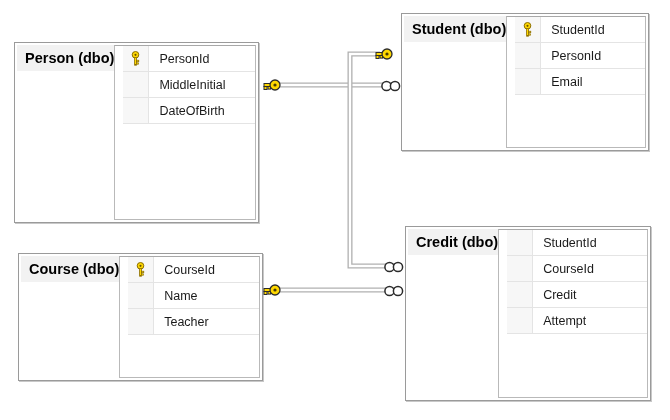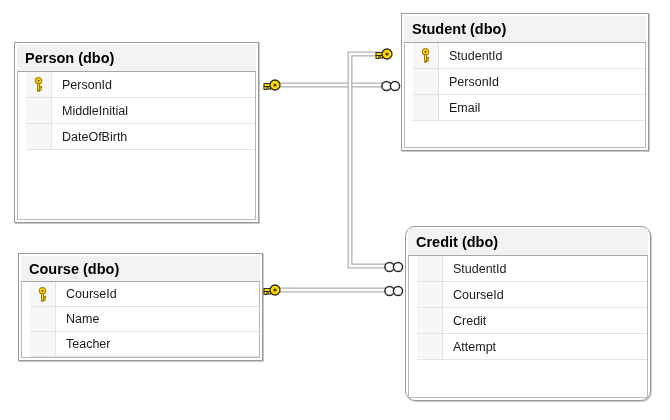--- a/index.html
+++ b/index.html
@@ -37,21 +37,21 @@
     background: #ffffff;
     border: 1px solid #9a9a9a;
     box-shadow: 1px 1px 0 0 #c8c8c8;
     padding: 2px;
   }
   .entity-inner {
     box-sizing: border-box;
     width: 100%;
     height: 100%;
     display: flex;
-    flex-direction: column;
+    flex-direction: row;
     background: #ffffff;
   }
   .entity-title {
     box-sizing: border-box;
     height: 26px;
     line-height: 26px;
     padding-left: 8px;
     font-size: 14.5px;
     font-weight: bold;
     color: #000000;
@@ -187,21 +187,21 @@
           <div class="col-row">
             <div class="pk-cell"></div>
             <div class="col-name">Email</div>
           </div>
           <div class="col-row filler">
             <div class="pk-cell"></div>
           </div>
         </div>
       </div>
     </div>
-    <div class="entity" style="left: 18px; top: 253px; width: 245px; height: 108px;">
+    <div class="entity" style="left: 18px; top: 253px; width: 245px; height: 128px;">
       <div class="entity-inner">
         <div class="entity-title">Course (dbo)</div>
         <div class="entity-grid">
           <div class="col-row">
             <div class="pk-cell">
               <svg class="key-glyph" viewBox="0 0 13 15" width="13" height="15">
                 <circle cx="6.5" cy="3.8" r="3.3" fill="#ffd800" stroke="#8a6d00" stroke-width="1"></circle>
                 <circle cx="6.5" cy="3.8" r="1.1" fill="#6b5400"></circle>
                 <rect x="5.6" y="6.6" width="1.9" height="7.6" fill="#ffd800" stroke="#8a6d00" stroke-width="0.8"></rect>
                 <rect x="7.4" y="9.2" width="2.4" height="1.5" fill="#ffd800" stroke="#8a6d00" stroke-width="0.7"></rect>
@@ -217,21 +217,21 @@
           <div class="col-row">
             <div class="pk-cell"></div>
             <div class="col-name">Teacher</div>
           </div>
           <div class="col-row filler">
             <div class="pk-cell"></div>
           </div>
         </div>
       </div>
     </div>
-    <div class="entity" style="left: 405px; top: 226px; width: 246px; height: 175px; border-radius: 10px;">
+    <div class="entity" style="left: 405px; top: 226px; width: 246px; height: 175px;">
       <div class="entity-inner">
         <div class="entity-title">Credit (dbo)</div>
         <div class="entity-grid">
           <div class="col-row">
             <div class="pk-cell"></div>
             <div class="col-name">StudentId</div>
           </div>
           <div class="col-row">
             <div class="pk-cell"></div>
             <div class="col-name">CourseId</div>

